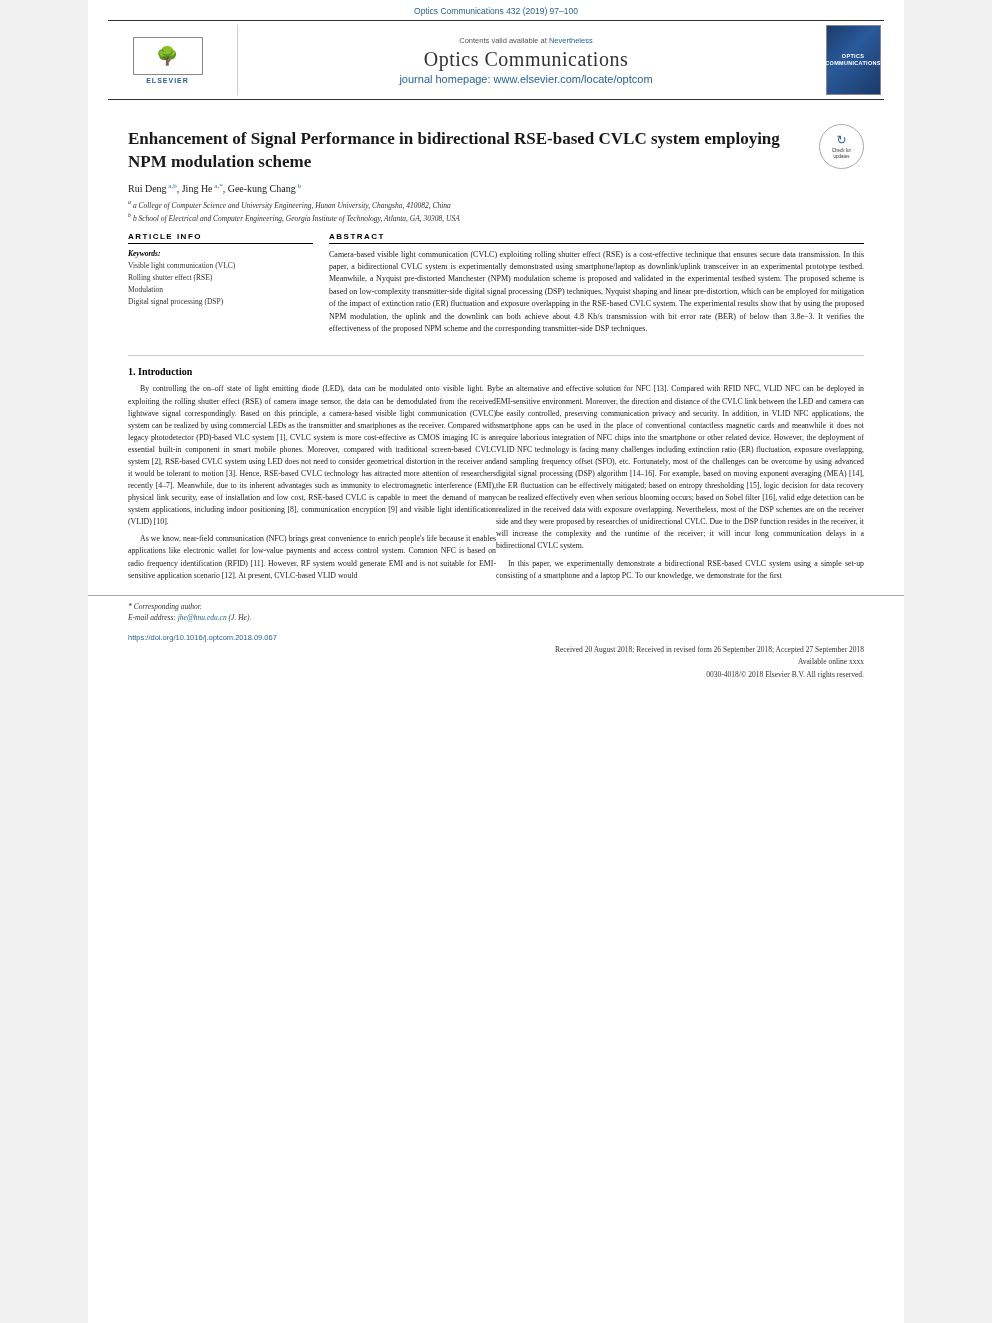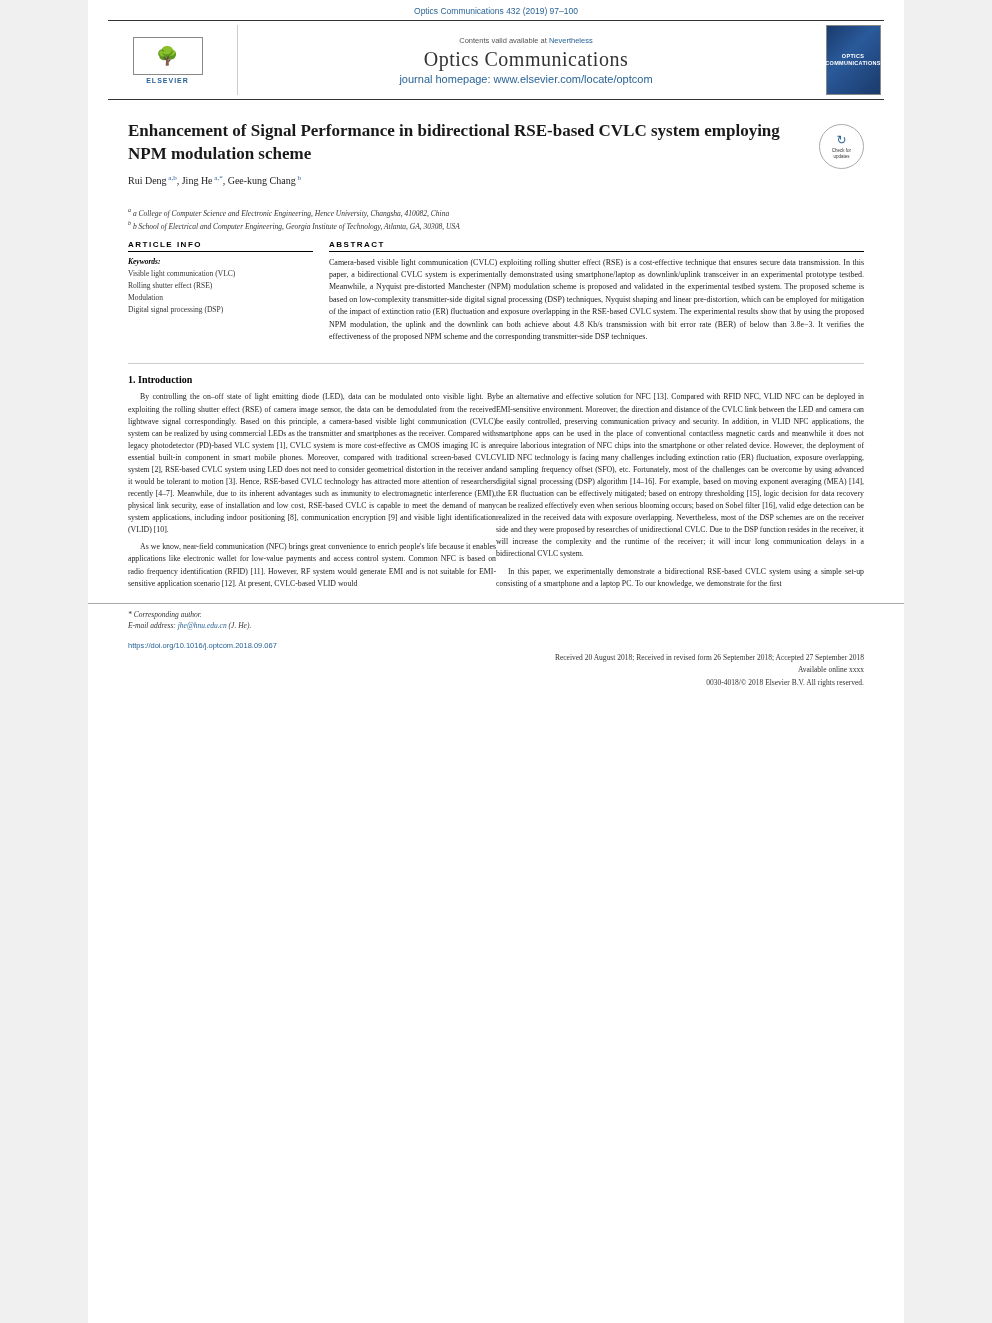--- a/index.html
+++ b/index.html
@@ -129,20 +129,21 @@
     }
     .content-area {
       padding: 10px 40px 10px 40px;
     }
     .article-title {
       font-size: 17px;
       font-weight: bold;
       color: #1a1a1a;
       line-height: 1.35;
       margin-bottom: 8px;
+      margin-top: 8px;
     }
     .check-updates {
       float: right;
       width: 45px;
       height: 45px;
       border: 1px solid #aaa;
       border-radius: 50%;
       background: #fff;
       display: flex;
       flex-direction: column;
@@ -158,21 +159,21 @@
       line-height: 1.3;
       font-family: Arial, sans-serif;
     }
     .check-updates-icon {
       font-size: 12px;
       color: #2a6496;
     }
     .authors {
       font-size: 10px;
       color: #1a1a1a;
-      margin-bottom: 20px;
+      margin-bottom: 4px;
     }
     .authors sup {
       font-size: 7px;
       color: #2a6496;
     }
     .affiliations {
       font-size: 7.5px;
       color: #333;
       margin-bottom: 6px;
       font-style: italic;
@@ -330,21 +331,21 @@
       </div>
     </div>
 
     <div class="authors">
       <span>Rui Deng</span><sup> a,b</sup><span>, </span>
       <span>Jing He</span><sup> a,*</sup><span>, </span>
       <span>Gee-kung Chang</span><sup> b</sup>
     </div>
 
     <div class="affiliations">
-      <div><sup>a</sup> <span>a  College of Computer Science and Electronic Engineering, Hence University, Changsha, 410082, China</span></div>
+      <div><sup>a</sup> <span>a  College of Computer Science and University Engineering, Hunan University, Changsha, 410082, China</span></div>
       <div><sup>b</sup> <span>b  School of Electrical and Computer Engineering, Georgia Institute of Technology, Atlanta, GA, 30308, USA</span></div>
     </div>
 
     <div class="two-col">
       <div class="article-info">
         <div class="section-header">ARTICLE INFO</div>
         <div class="keywords-label">Keywords:</div>
         <div class="keywords-list">
           <div>Visible light communication (VLC)</div>
           <div>Rolling shutter effect (RSE)</div>

